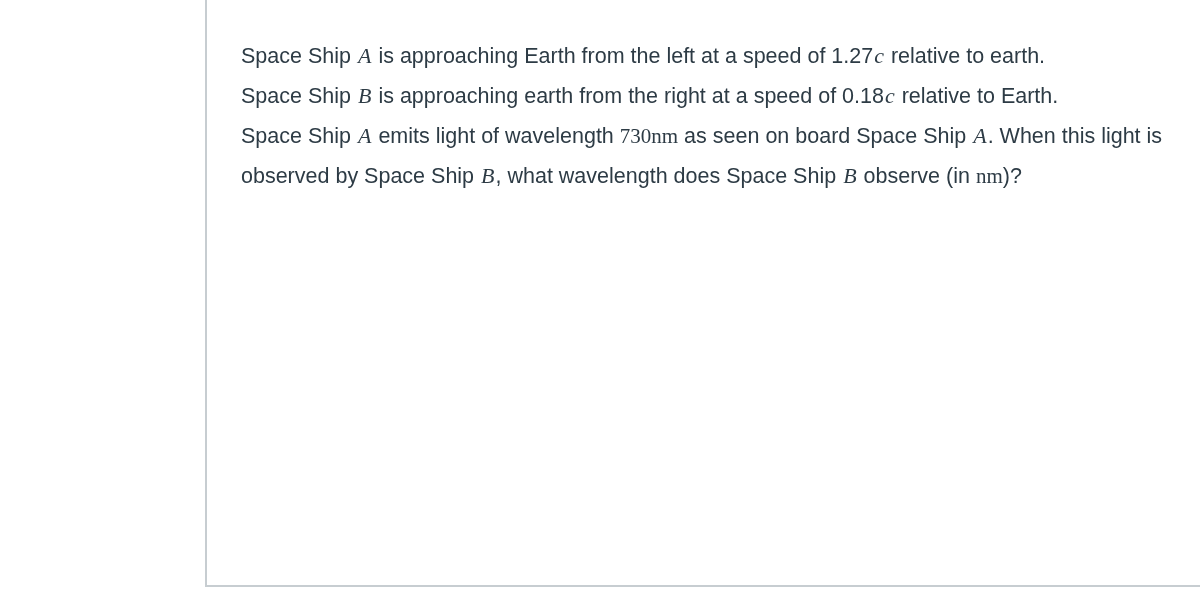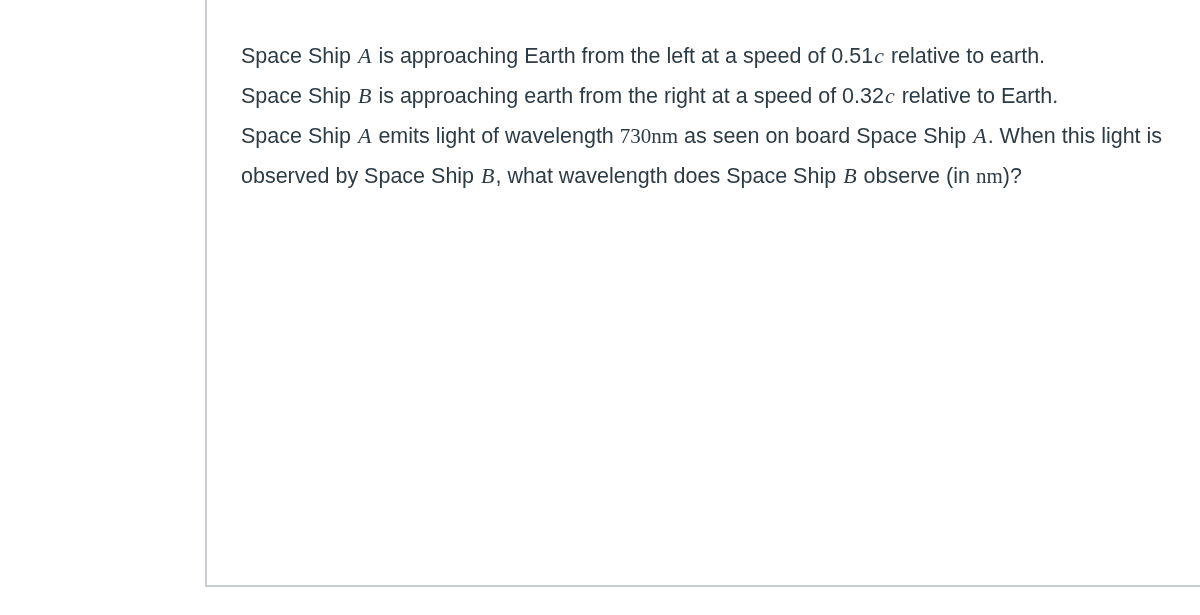--- a/index.html
+++ b/index.html
@@ -62,22 +62,22 @@
   }
   #row-your-answer { top: 355px; height: 116px; }
   #row-correct-answer { top: 498px; height: 44px; }
 </style>
 </head>
 <body>
 
 <div class="question-frame"></div>
 
 <div class="question-text">
-  <p><span>Space Ship </span><span class="mathvar">A</span><span> is approaching Earth from the left at a speed of 0.51</span><span class="mathvar">c</span><span> relative to earth.</span></p>
-  <p><span>Space Ship </span><span class="mathvar">B</span><span> is approaching earth from the right at a speed of 0.32</span><span class="mathvar">c</span><span> relative to Earth.</span></p>
+  <p><span>Space Ship </span><span class="mathvar">A</span><span> is approaching Earth from the left at a speed of 1.27</span><span class="mathvar">c</span><span> relative to earth.</span></p>
+  <p><span>Space Ship </span><span class="mathvar">B</span><span> is approaching earth from the right at a speed of 0.18</span><span class="mathvar">c</span><span> relative to Earth.</span></p>
   <p><span>Space Ship </span><span class="mathvar">A</span><span> emits light of wavelength  </span><span class="mathunit">730nm</span><span> as seen on board Space Ship </span><span class="mathvar">A</span><span>. When this light is observed by Space Ship </span><span class="mathvar">B</span><span>, what wavelength does Space Ship </span><span class="mathvar">B</span><span> observe  (in </span><span class="mathunit">nm</span><span>)?</span></p>
 </div>
 
 <div class="answer-row" id="row-your-answer">
   
   
 </div>
 
 <div class="answer-row" id="row-correct-answer">
   

